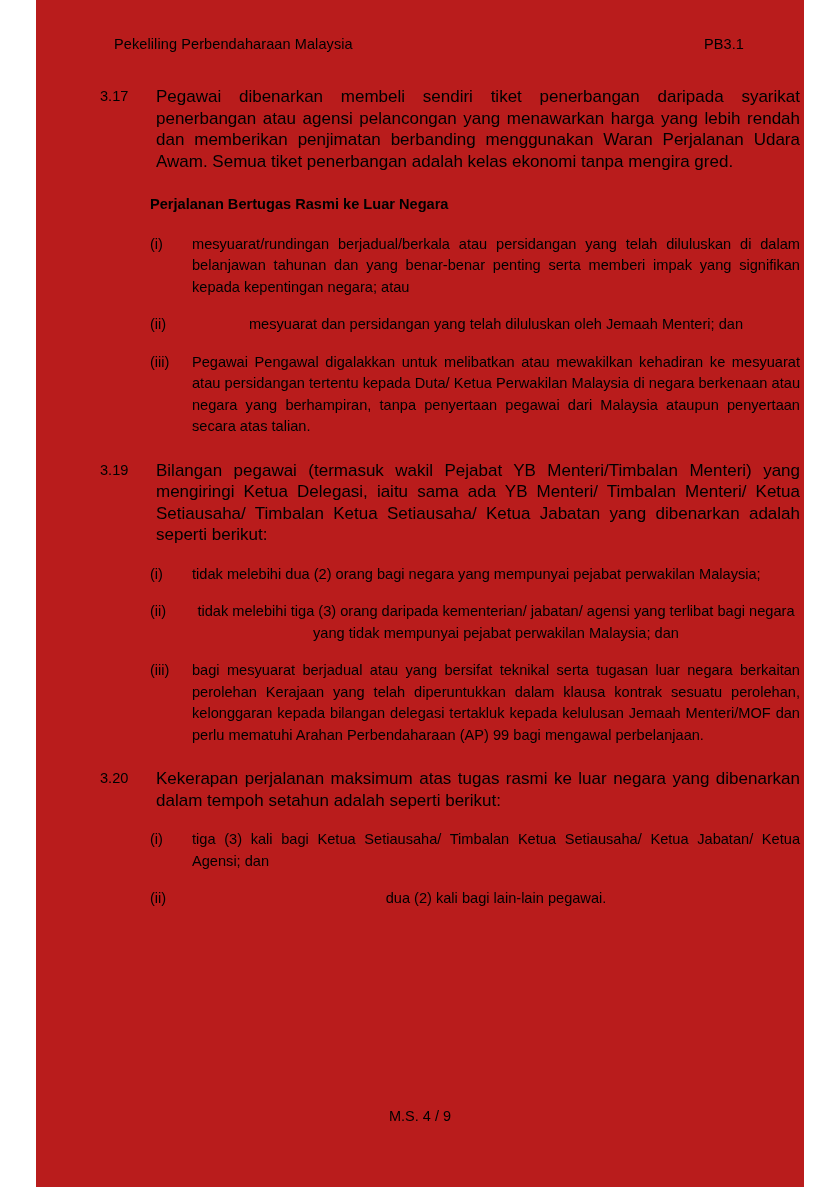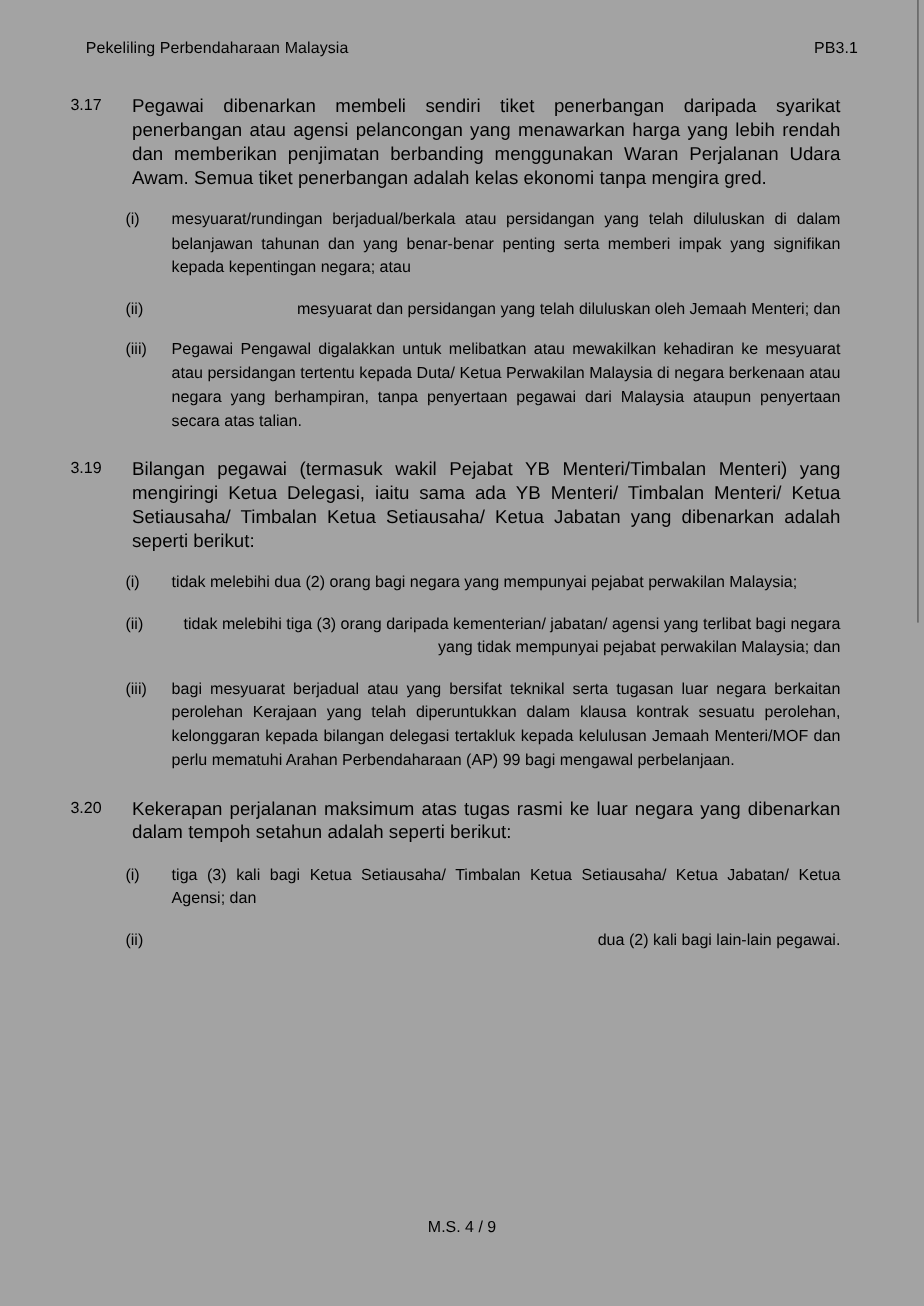--- a/index.html
+++ b/index.html
@@ -6,24 +6,24 @@
     margin: 0;
     padding: 0;
     background: #ffffff;
   }
   body {
     font-family: "Liberation Sans", sans-serif;
     color: #000000;
   }
   .page {
     position: relative;
-    width: 840px;
+    width: 768px;
     height: 1187px;
     margin: 0 auto;
-    background: #a3a3a3;
+    background: #b91c1c;
     overflow: hidden;
     box-sizing: border-box;
   }
   
   .page-edge-rule {
     position: absolute;
     top: 0;
     left: 834px;
     width: 1px;
     height: 566px;
@@ -94,21 +94,21 @@
     line-height: 21.5px;
     white-space: nowrap;
   }
   .subitem-body {
     flex: 1 1 auto;
     font-size: 14.6px;
     line-height: 21.5px;
     text-align: justify;
     text-justify: inter-word;
   }
-  .subitem-body.nojustify { text-align: right; }
+  .subitem-body.nojustify { text-align: center; }
 
   .gap-after { margin-bottom: 22px; }
 
   .footer {
     position: absolute;
     left: 0;
     right: 0;
     top: 1108px;
     text-align: center;
     font-size: 14.5px;
@@ -126,20 +126,21 @@
     <span class="header-code">PB3.1</span>
   </div>
 
   <div class="content">
 
     <div class="clause">
       <div class="clause-num">3.17</div>
       <div class="clause-body">Pegawai dibenarkan membeli sendiri tiket penerbangan daripada syarikat penerbangan atau agensi pelancongan yang menawarkan harga yang lebih rendah dan memberikan penjimatan berbanding menggunakan Waran Perjalanan Udara Awam. Semua tiket penerbangan adalah kelas ekonomi tanpa mengira gred.</div>
     </div>
 
+    <div class="section-heading">Perjalanan Bertugas Rasmi ke Luar Negara</div>
 
 
     <div class="subitems">
       <div class="subitem">
         <div class="subitem-marker">(i)</div>
         <div class="subitem-body">mesyuarat/rundingan berjadual/berkala atau persidangan yang telah diluluskan di dalam belanjawan tahunan dan yang benar-benar penting serta memberi impak yang signifikan kepada kepentingan negara; atau</div>
       </div>
       <div class="subitem">
         <div class="subitem-marker">(ii)</div>
         <div class="subitem-body nojustify">mesyuarat dan persidangan yang telah diluluskan oleh Jemaah Menteri; dan</div>

